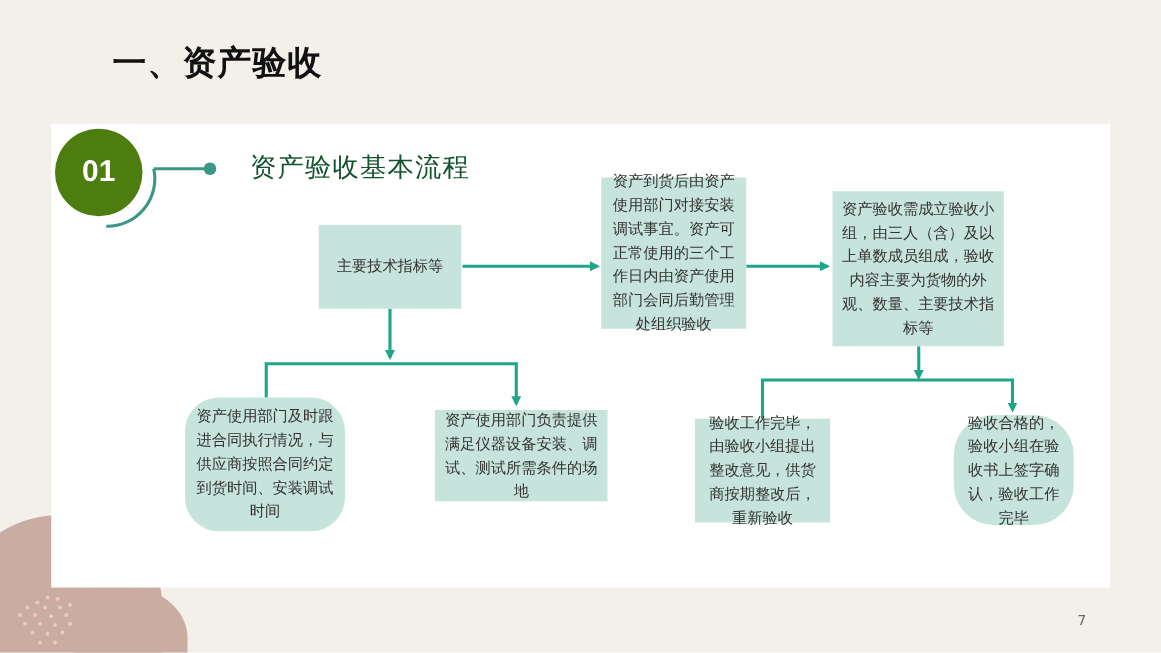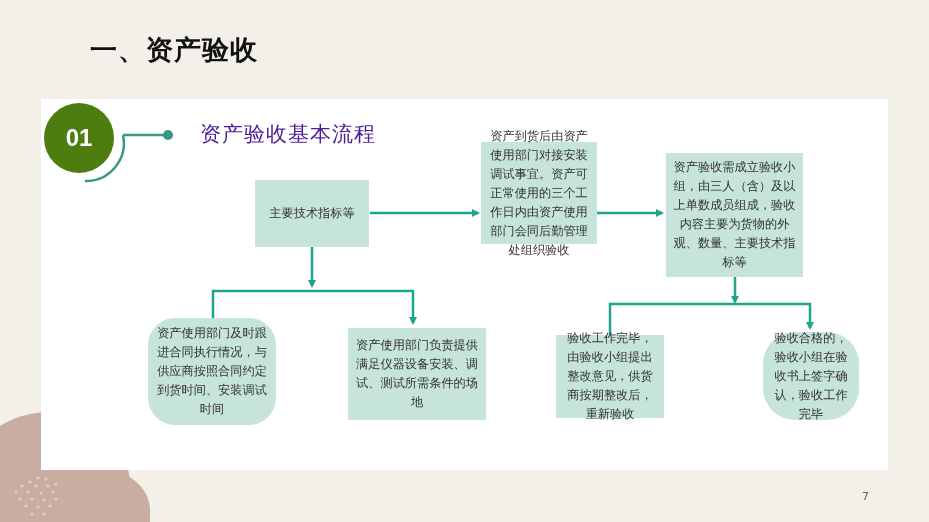--- a/index.html
+++ b/index.html
@@ -26,21 +26,21 @@
     background:#ffffff;
   }
   .badge {
     position:absolute; left:44px; top:103px; width:70px; height:70px; border-radius:50%;
     background:#4d7c0f; color:#fff; font-family:"Liberation Sans", sans-serif;
     font-weight:bold; font-size:24px; display:flex; align-items:center; justify-content:center;
   }
   .badge-arc { position:absolute; left:40px; top:100px; }
   .subtitle {
     position:absolute; left:200px; top:120px; font-family:Liberation Serif, serif;
-    font-size:21px; color:#4c1d95; letter-spacing:1px;
+    font-size:21px; color:#14532d; letter-spacing:1px;
   }
   .box {
     position:absolute; background:#c6e3dc; color:#333;
     font-size:12.2px; line-height:19px; text-align:center;
     display:flex; align-items:center; justify-content:center; box-sizing:border-box; padding:4px 6px;
   }
   svg.lines { position:absolute; left:0; top:0; }
   .pageno { position:absolute; left:862px; top:490px; font-size:11px; color:#666; }
 </style>
 </head>
@@ -96,19 +96,19 @@
     <line x1="597" y1="213" x2="662" y2="213" marker-end="url(#ah)"></line>
     <line x1="312" y1="247" x2="312" y2="286" marker-end="url(#ah)"></line>
     <polyline points="213,318 213,291 413,291 413,323" marker-end="url(#ah)"></polyline>
     <line x1="735" y1="277" x2="735" y2="302" marker-end="url(#ah)"></line>
     <polyline points="610,335 610,304 810,304 810,328" marker-end="url(#ah)"></polyline>
   </g>
 </svg>
 
 <div class="box" style="left:255px;top:180px;width:114px;height:67px;">主要技术指标等</div>
 <div class="box" style="left:148px;top:318px;width:128px;height:107px;border-radius:27px;">资产使用部门及时跟进合同执行情况，与供应商按照合同约定到货时间、安装调试时间</div>
-<div class="box" style="left:348px;top:328px;width:138px;height:92px;">资产使用部门负责提供满足仪器设备安装、调试、测试所需条件的场地</div>
-<div class="box" style="left:481px;top:142px;width:116px;height:102px;">资产到货后由资产使用部门对接安装调试事宜。资产可正常使用的三个工作日内由资产使用部门会同后勤管理处组织验收</div>
+<div class="box" style="left:348px;top:328px;width:138px;height:73px;">资产使用部门负责提供满足仪器设备安装、调试、测试所需条件的场地</div>
+<div class="box" style="left:481px;top:142px;width:116px;height:121px;">资产到货后由资产使用部门对接安装调试事宜。资产可正常使用的三个工作日内由资产使用部门会同后勤管理处组织验收</div>
 <div class="box" style="left:666px;top:153px;width:137px;height:124px;">资产验收需成立验收小组，由三人（含）及以上单数成员组成，验收内容主要为货物的外观、数量、主要技术指标等</div>
 <div class="box" style="left:556px;top:335px;width:108px;height:83px;">验收工作完毕，由验收小组提出整改意见，供货商按期整改后，重新验收</div>
 <div class="box" style="left:763px;top:332px;width:96px;height:88px;border-radius:32px;">验收合格的，验收小组在验收书上签字确认，验收工作完毕</div>
 
 <div class="pageno">7</div>
 
 </body></html>

